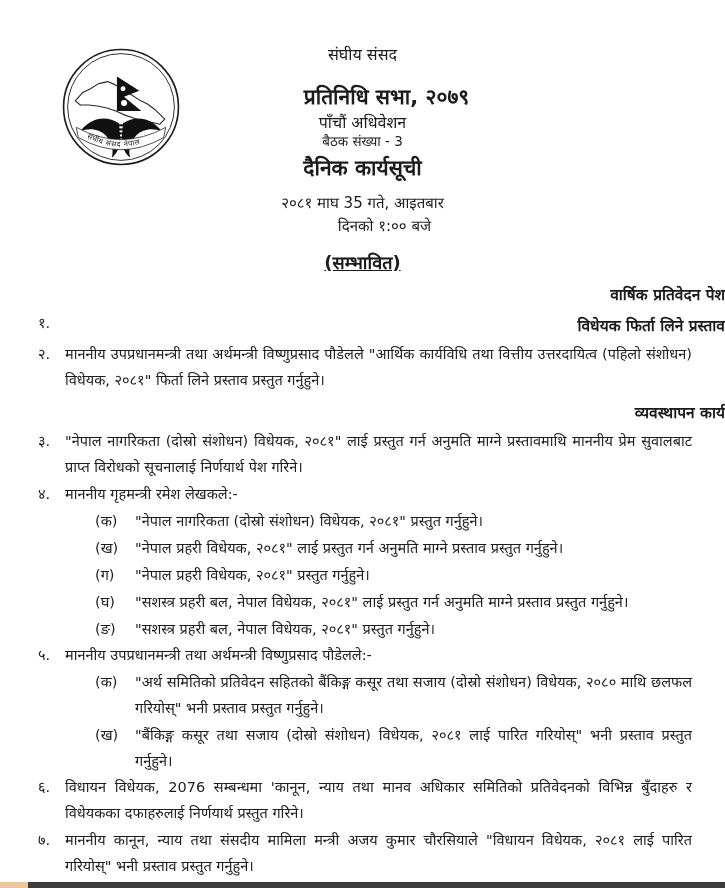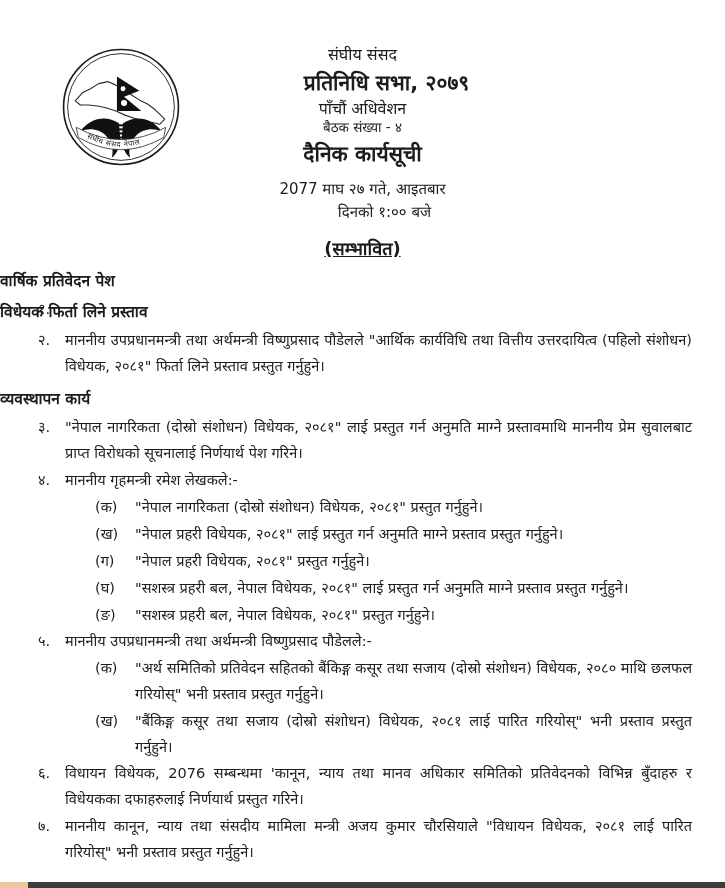--- a/index.html
+++ b/index.html
@@ -7,29 +7,29 @@
     position:relative;
     width:725px;height:888px;
     background:#ffffff;
     color:#1c1c1c;
     font-family:"DejaVu Sans","DejaVu Serif",sans-serif;
     overflow:hidden;
   }
   .seal{position:absolute;left:60px;top:46px;width:122px;height:122px;}
   .header{padding-top:44px;text-align:center;}
   .org{font-size:16px;line-height:22px;}
-  .house{font-size:21px;line-height:29px;font-weight:bold;margin-top:3px;padding-left:48px;}
+  .house{font-size:21px;line-height:29px;font-weight:bold;margin-top:17px;padding-left:48px;}
   .session{font-size:16px;line-height:19px;margin-top:1px;}
   .meeting{font-size:13.5px;line-height:19px;}
   .doc-title{font-size:21px;line-height:29px;font-weight:bold;margin-top:3px;}
   .date{font-size:15px;line-height:22px;margin-top:9px;}
   .time{font-size:15px;line-height:22px;margin-top:1px;padding-left:44px;}
   .tentative{font-size:18px;line-height:25px;font-weight:bold;margin-top:13px;text-decoration:underline;}
   .sec-heading{
-    text-align:left;font-weight:bold;font-size:15.5px;line-height:22px;
+    text-align:right;font-weight:bold;font-size:15.5px;line-height:22px;
     margin:9px 0 4px 0;
   }
   .item{
     position:relative;
     padding-left:65px;padding-right:33px;
     font-size:14.5px;line-height:26px;
     text-align:justify;
     margin-bottom:1px;
   }
   .item .num{position:absolute;left:38px;top:0;}
@@ -74,23 +74,23 @@
       <text font-size="7.2" fill="#111111" letter-spacing="0.6">
         <textPath href="#sealTextArc" startOffset="6%">संघीय संसद नेपाल</textPath>
       </text>
     </svg>
   </div>
 
   <div class="header">
     <div class="org">संघीय संसद</div>
     <div class="house">प्रतिनिधि सभा, २०७९</div>
     <div class="session">पाँचौं अधिवेशन</div>
-    <div class="meeting">बैठक संख्या - ४</div>
+    <div class="meeting">बैठक संख्या - 3</div>
     <div class="doc-title">दैनिक कार्यसूची</div>
-    <div class="date">2077 माघ २७ गते, आइतबार</div>
+    <div class="date">२०८१ माघ 35 गते, आइतबार</div>
     <div class="time">दिनको १:०० बजे</div>
     <div class="tentative">(सम्भावित)</div>
   </div>
 
   <div class="sec-heading">वार्षिक प्रतिवेदन पेश</div>
 
   <div class="item">
     <span class="num">१.</span>
   </div>
 

